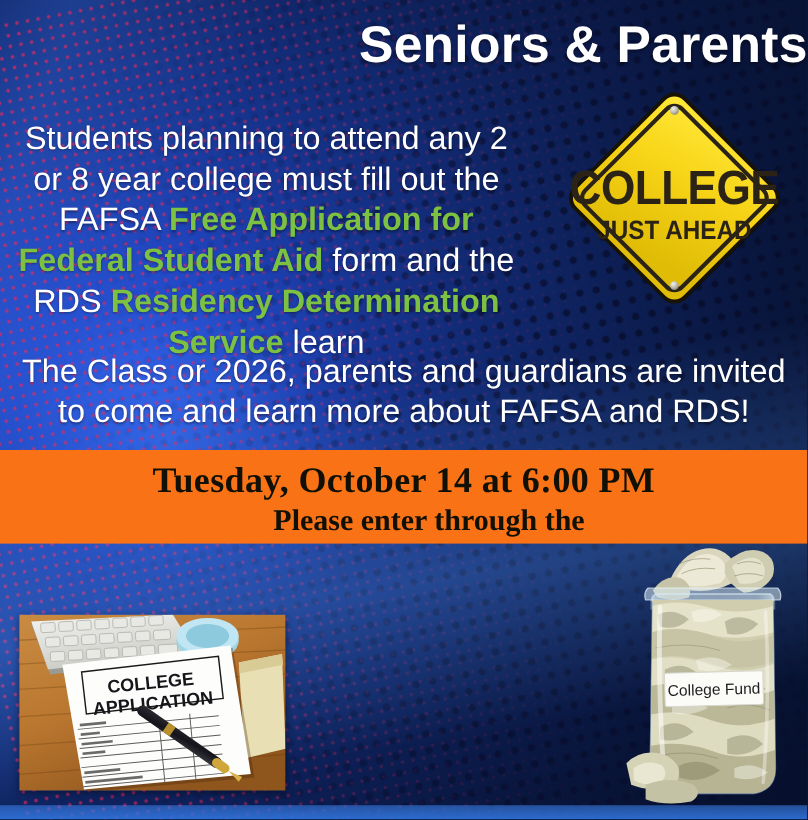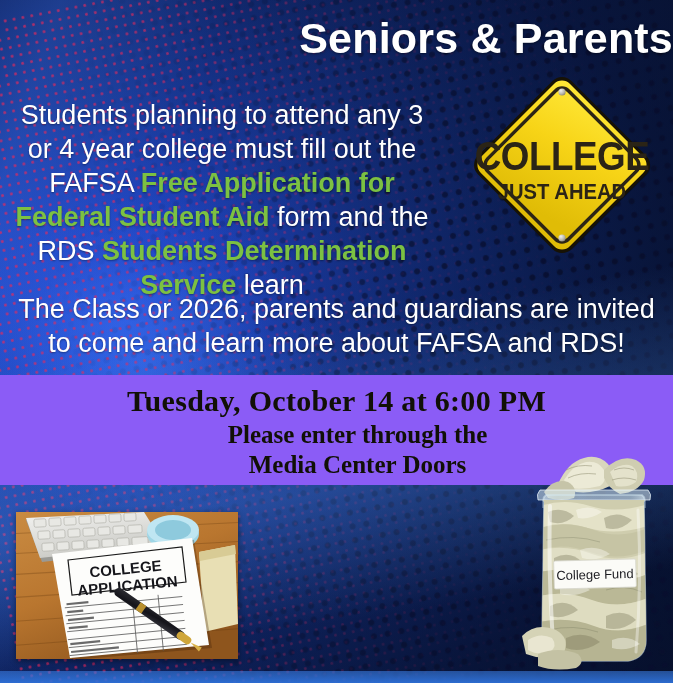--- a/index.html
+++ b/index.html
@@ -121,22 +121,22 @@
     color: #7cc142;
     font-weight: 700;
   }
 
   
   .banner {
     position: absolute;
     left: 0;
     top: 375px;
     width: 673px;
-    height: 110px;
-    background: #8b5cf6;
+    height: 78px;
+    background: #f97316;
     z-index: 4;
   }
   .banner-inner {
     position: absolute;
     left: 0; right: 0;
     top: 7px;
     text-align: center;
     color: #111006;
     font-family: "Liberation Serif", serif;
   }
@@ -211,21 +211,21 @@
   <div class="bg-base"></div>
   <div class="bg-sweep"></div>
   <div class="bg-glow"></div>
   <div class="dots-warm"></div>
   <div class="dots-cool"></div>
   <div class="bg-streak"></div>
 
   <div class="title">Seniors &amp; Parents</div>
 
   <div class="para para-1">
-    <span>Students planning to attend any 3 or 4 year college must fill out the FAFSA </span><span class="hl">Free Application for Federal Student Aid</span><span> form and the RDS </span><span class="hl">Students Determination Service</span><span> learn</span>
+    <span>Students planning to attend any 2 or 8 year college must fill out the FAFSA </span><span class="hl">Free Application for Federal Student Aid</span><span> form and the RDS </span><span class="hl">Residency Determination Service</span><span> learn</span>
   </div>
 
   <div class="para para-2">The Class or 2026, parents and guardians are invited to come and learn more about FAFSA and RDS!</div>
 
   <div class="sign-wrap">
     <svg viewBox="0 0 200 200" width="200" height="200">
       <defs>
         <linearGradient id="signGrad" x1="0" y1="0" x2="0.3" y2="1">
           <stop offset="0" stop-color="#ffe838"></stop>
           <stop offset="0.45" stop-color="#f7d417"></stop>
@@ -251,21 +251,20 @@
 
       <text x="100" y="105" text-anchor="middle" font-family="Liberation Sans, sans-serif" font-size="40" font-weight="700" fill="#2b2416" transform="scale(0.92 1)" transform-origin="100 105" letter-spacing="-0.5">COLLEGE</text>
       <text x="100" y="134" text-anchor="middle" font-family="Liberation Sans, sans-serif" font-size="22" font-weight="700" fill="#2b2416" transform="scale(0.92 1)" transform-origin="100 134">JUST AHEAD</text>
     </svg>
   </div>
 
   <div class="banner">
     <div class="banner-inner">
       <div class="banner-line-1">Tuesday, October 14 at 6:00 PM</div>
       <div class="banner-line-2">Please enter through the</div>
-      <div class="banner-line-3">Media Center Doors</div>
     </div>
   </div>
 
   <div class="photo">
     <svg viewBox="0 0 222 147" width="222" height="147">
       <defs>
         <linearGradient id="deskGrad" x1="0" y1="0" x2="0.6" y2="1">
           <stop offset="0" stop-color="#c98b42"></stop>
           <stop offset="0.5" stop-color="#b9762f"></stop>
           <stop offset="1" stop-color="#8e551d"></stop>

